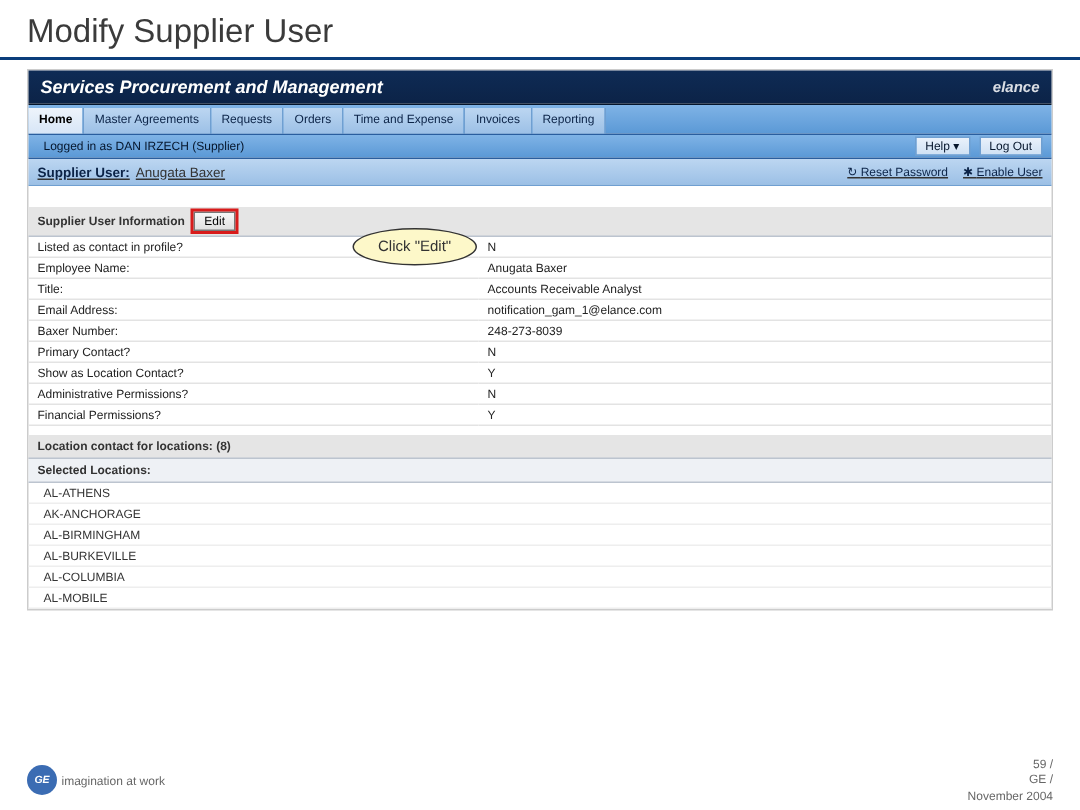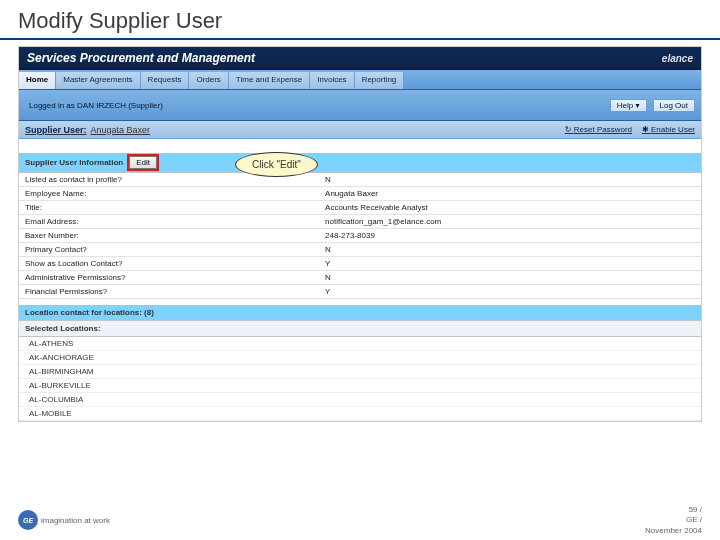--- a/index.html
+++ b/index.html
@@ -60,21 +60,21 @@
   }
   .utilbar {
     background: linear-gradient(#7fb3e6, #5b99d6);
     display: flex;
     justify-content: flex-end;
     align-items: center;
     padding: 2px 6px;
     font-size: 8px;
     color: #05152b;
     gap: 6px;
-    height: 31px;
+    height: 16px;
     border-bottom: 1px solid #2a5e9e;
   }
   .utilbar .status { margin-right: auto; padding-left:4px;}
   .utilbar .btn {
     background: linear-gradient(#e9f1fb, #cfe1f4);
     border: 1px solid #6f9fd1;
     padding: 1px 6px;
     cursor: pointer;
     font-size: 8px;
   }
@@ -96,21 +96,21 @@
     position: absolute;
     left: 235px;
     top: 152px;
     background: #fdf8c9;
     border: 1px solid #333;
     border-radius: 50%/50%;
     padding: 6px 16px;
     font-size: 10px;
   }
   .section-hdr {
-    background: #7dd3fc;
+    background: #e5e5e5;
     border-bottom: 1px solid #bcc4cf;
     padding: 3px 6px;
     font-weight: bold;
     display: flex;
     align-items: center;
     gap: 6px;
     font-size:8px;
   }
   .edit-btn {
     background: linear-gradient(#f7f7f7,#e0e0e0);

